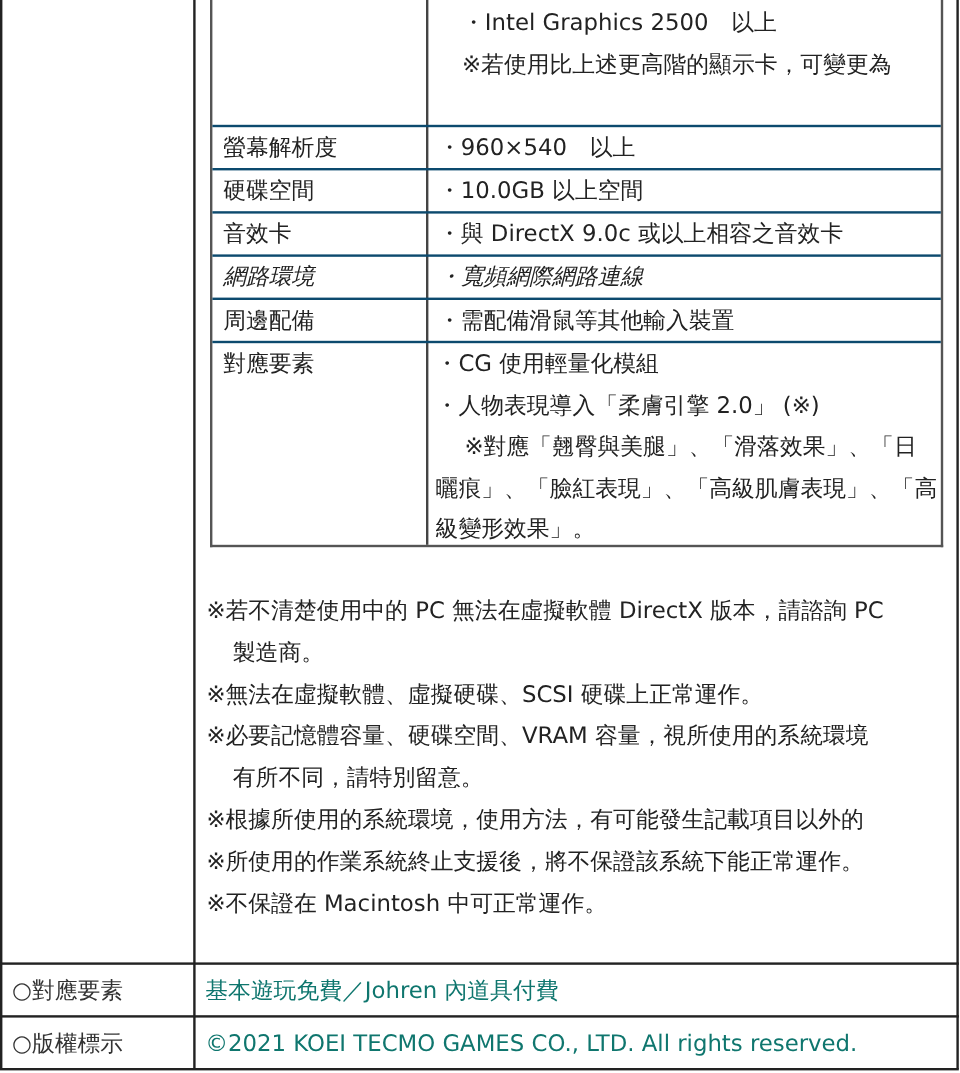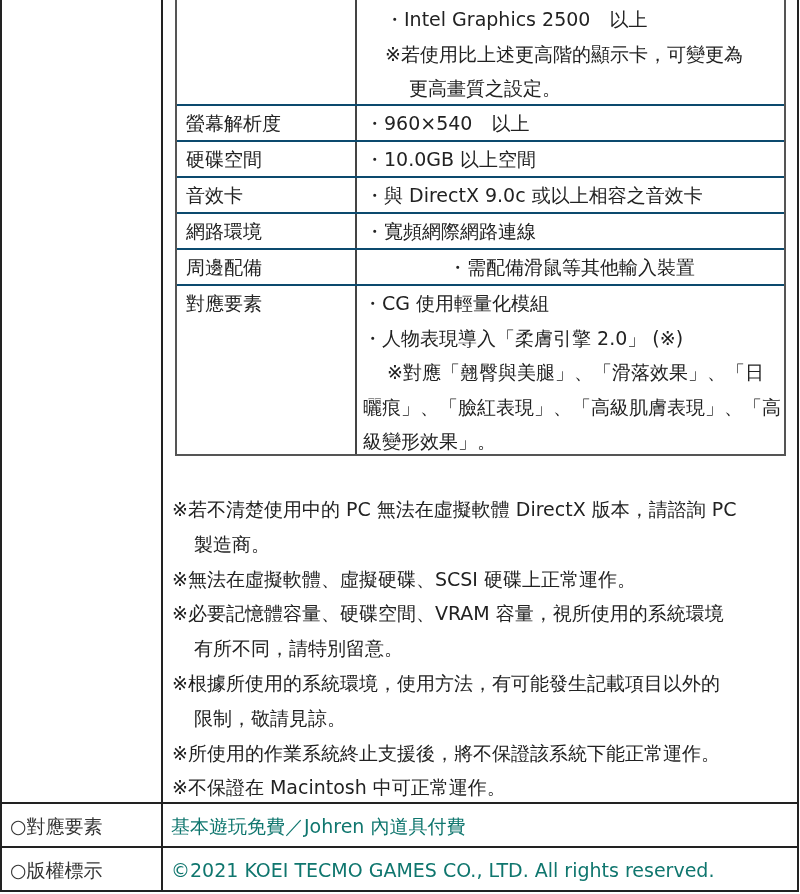--- a/index.html
+++ b/index.html
@@ -62,21 +62,20 @@
 <div class="frame outer-bottom"></div>
 
 <div class="inner-table">
   <div class="inner-col-div"></div>
 
   <div class="inner-row first" style="top:0; height:88px;margin-left:20px;">
     <div class="cell-label"></div>
     <div class="cell-value" style="top:2px;">
       <div class="line">・Intel Graphics 2500　以上</div>
       <div class="line">※若使用比上述更高階的顯示卡，可變更為</div>
-      <div class="line indent">更高畫質之設定。</div>
     </div>
   </div>
 
   <div class="inner-row" style="top:104px; height:37px;">
     <div class="cell-label">螢幕解析度</div>
     <div class="cell-value">
       <div class="line">・960×540　以上</div>
     </div>
   </div>
 
@@ -87,28 +86,28 @@
     </div>
   </div>
 
   <div class="inner-row" style="top:176px; height:37px;">
     <div class="cell-label">音效卡</div>
     <div class="cell-value">
       <div class="line">・與 DirectX 9.0c 或以上相容之音效卡</div>
     </div>
   </div>
 
-  <div class="inner-row" style="top:212px; height:37px;">
+  <div class="inner-row" style="top:212px; height:37px;font-style:italic;">
     <div class="cell-label">網路環境</div>
     <div class="cell-value">
       <div class="line">・寬頻網際網路連線</div>
     </div>
   </div>
 
-  <div class="inner-row" style="top:248px; height:37px;text-align:center;">
+  <div class="inner-row" style="top:248px; height:37px;">
     <div class="cell-label">周邊配備</div>
     <div class="cell-value">
       <div class="line">・需配備滑鼠等其他輸入裝置</div>
     </div>
   </div>
 
   <div class="inner-row" style="top:284px; height:122px;">
     <div class="cell-label">對應要素</div>
     <div class="cell-value" style="left:186px;">
       <div class="line">・CG 使用輕量化模組</div>
@@ -120,21 +119,20 @@
   </div>
 </div>
 
 <div class="notes">
   <div class="line">※若不清楚使用中的 PC 無法在虛擬軟體 DirectX 版本，請諮詢 PC</div>
   <div class="line cont">製造商。</div>
   <div class="line">※無法在虛擬軟體、虛擬硬碟、SCSI 硬碟上正常運作。</div>
   <div class="line">※必要記憶體容量、硬碟空間、VRAM 容量，視所使用的系統環境</div>
   <div class="line cont">有所不同，請特別留意。</div>
   <div class="line">※根據所使用的系統環境，使用方法，有可能發生記載項目以外的</div>
-  <div class="line cont">限制，敬請見諒。</div>
   <div class="line">※所使用的作業系統終止支援後，將不保證該系統下能正常運作。</div>
   <div class="line">※不保證在 Macintosh 中可正常運作。</div>
 </div>
 
 <div class="bottom-label" style="top:804px;">○對應要素</div>
 <div class="bottom-value" style="top:804px;">基本遊玩免費／Johren 內道具付費</div>
 
 <div class="bottom-label" style="top:848px;">○版權標示</div>
 <div class="bottom-value" style="top:848px;">©2021 KOEI TECMO GAMES CO., LTD. All rights reserved.</div>
 

